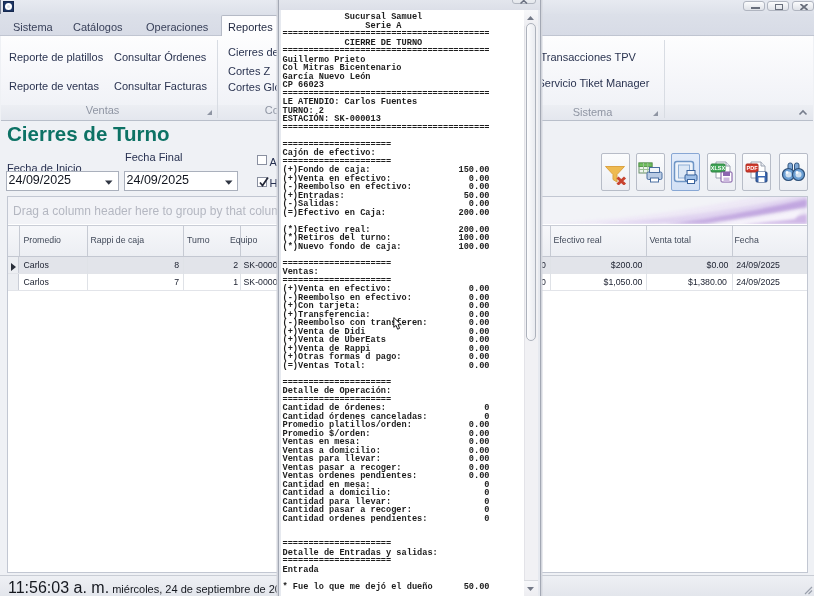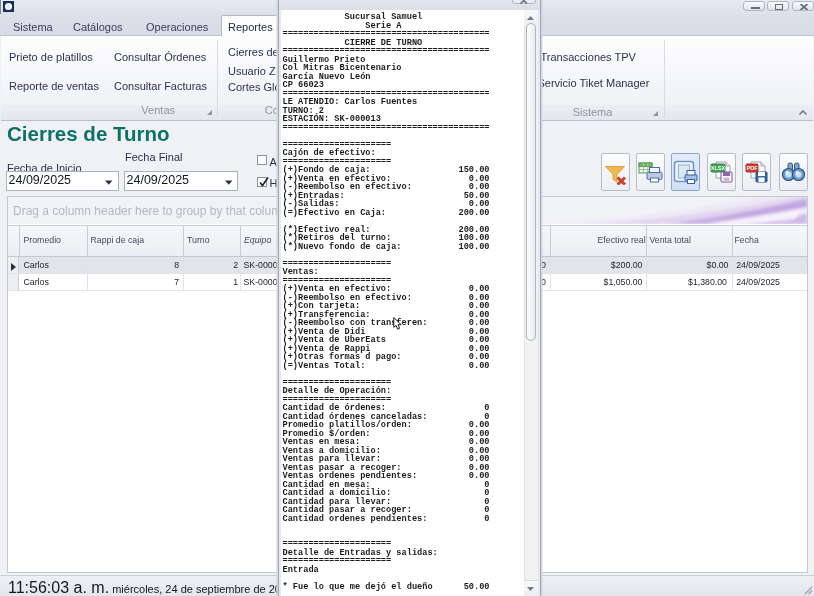--- a/index.html
+++ b/index.html
@@ -32,31 +32,31 @@
 <div class="abs tab" style="left:146px;top:21px;">Operaciones</div>
 <div class="abs" style="left:221px;top:15px;width:57px;height:21px;background:#fdfdfe;border:1px solid #b5bac6;border-bottom:none;border-radius:2px 2px 0 0;box-sizing:border-box"></div>
 <div class="abs tab" style="left:228px;top:21px;color:#1f2740">Reportes</div>
 
 <div class="abs" style="left:1px;top:36px;width:812px;height:85px;background:linear-gradient(#fdfdfe 0%,#f4f5f9 60%,#eef0f5 100%);border-bottom:1px solid #b9bfca;box-sizing:border-box"></div>
 <div class="abs" style="left:1px;top:104.5px;width:812px;height:15.5px;background:linear-gradient(#eceef3,#e4e7ee)"></div>
 <div class="abs" style="left:217px;top:40px;width:1px;height:78px;background:#d8dce3"></div>
 <div class="abs" style="left:346px;top:40px;width:1px;height:78px;background:#d8dce3"></div>
 <div class="abs" style="left:664px;top:40px;width:1px;height:78px;background:#d8dce3"></div>
 
-<div class="abs ritem" style="left:9px;top:51px;">Prieto de platillos</div>
+<div class="abs ritem" style="left:9px;top:51px;">Reporte de platillos</div>
 <div class="abs ritem" style="left:114px;top:51px;">Consultar Órdenes</div>
 <div class="abs ritem" style="left:9px;top:80px;">Reporte de ventas</div>
 <div class="abs ritem" style="left:114px;top:80px;">Consultar Facturas</div>
 <div class="abs ritem" style="left:228px;top:46px;">Cierres de Turno</div>
-<div class="abs ritem" style="left:228px;top:65px;">Usuario Z</div>
+<div class="abs ritem" style="left:228px;top:65px;">Cortes Z</div>
 <div class="abs ritem" style="left:228px;top:81px;">Cortes Globales</div>
 <div class="abs ritem" style="left:540.5px;top:51px;">Transacciones TPV</div>
 <div class="abs ritem" style="left:537.5px;top:77px;">Servicio Tiket Manager</div>
 
-<div class="abs glabel" style="left:30px;top:104px;width:145px;text-align:right">Ventas</div>
+<div class="abs glabel" style="left:30px;top:104px;width:145px;text-align:center">Ventas</div>
 <div class="abs glabel" style="left:246px;top:104px;width:70px;text-align:center">Cortes</div>
 <div class="abs glabel" style="left:555px;top:106px;width:75px;text-align:center">Sistema</div>
 <div class="abs corner" style="left:207px;top:110px;"></div>
 <div class="abs corner" style="left:653px;top:111px;"></div>
 <svg class="abs" style="left:798px;top:108px" width="10" height="8">
       <path d="M1.5 6.5 L5 3 L8.5 6.5" stroke="#767d8c" stroke-width="1.6" fill="none"></path>
     </svg>
 
 <div class="abs" style="left:7px;top:122px;font-size:20.5px;font-weight:bold;color:#0d7265">Cierres de Turno</div>
 <div class="abs flabel" style="left:7px;top:162px;">Fecha de Inicio</div>
@@ -158,23 +158,23 @@
 <div class="abs hsep" style="left:18.5px;"></div>
 <div class="abs hsep" style="left:86.5px;"></div>
 <div class="abs hsep" style="left:182.5px;"></div>
 <div class="abs hsep" style="left:240px;"></div>
 <div class="abs hsep" style="left:549.5px;"></div>
 <div class="abs hsep" style="left:646px;"></div>
 <div class="abs hsep" style="left:731.5px;"></div>
 <div class="abs hlabel" style="left:23.5px;">Promedio</div>
 <div class="abs hlabel" style="left:90.5px;">Rappi de caja</div>
 <div class="abs hlabel" style="left:187px;">Turno</div>
-<div class="abs hlabel" style="left:244px;font-style:italic;">Equipo</div>
+<div class="abs hlabel" style="left:230px;">Equipo</div>
 <div class="abs hlabel" style="left:380px;">Efectivo esperado</div>
-<div class="abs hlabel" style="left:553.5px;margin-left:44px;">Efectivo real</div>
+<div class="abs hlabel" style="left:553.5px;">Efectivo real</div>
 <div class="abs hlabel" style="left:649.5px;">Venta total</div>
 <div class="abs hlabel" style="left:734.5px;">Fecha</div>
 
 <div class="abs" style="left:8px;top:256.5px;width:799px;height:16.5px;background:#e2e4ea"></div>
 <div class="abs" style="left:8px;top:256.5px;width:10.5px;height:16.5px;background:#eceef2;border-right:1px solid #c9cdd6;box-sizing:border-box"><svg width="5" height="8" style="margin:4.5px 0 0 2.5px">
         <path d="M0 0 L5 4 L0 8 Z" fill="#2a2f3a"></path>
       </svg></div>
 <div class="abs" style="left:8px;top:273px;width:799px;height:16.5px;background:#fff"></div>
 <div class="abs" style="left:8px;top:273px;width:10.5px;height:16.5px;background:#eceef2;border-right:1px solid #c9cdd6;box-sizing:border-box"></div>
 <div class="abs" style="left:8px;top:272.5px;width:799px;height:1px;background:#e2e4e9"></div>

